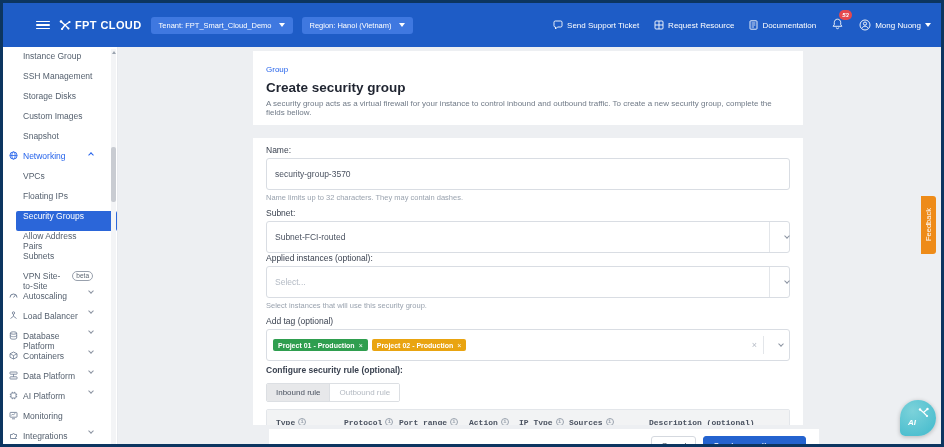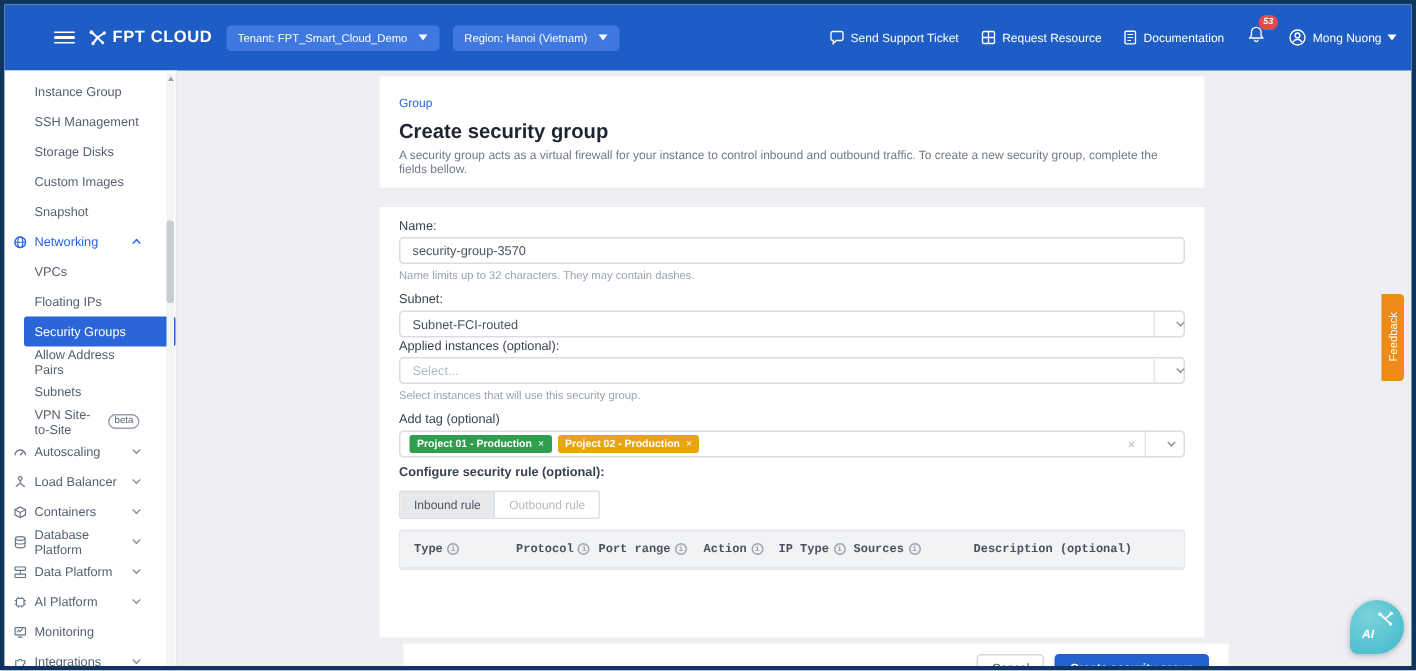--- a/index.html
+++ b/index.html
@@ -18,21 +18,21 @@
   .spacer { flex:1; }
   .hnav { display:flex; align-items:center; gap:4px; font-size:8px; color:#fff; text-decoration:none; margin-left:15px; cursor:pointer; }
   .bellwrap { position:relative; margin-left:16px; cursor:pointer; }
   .badge { position:absolute; top:-6px; left:7px; background:#e5484d; color:#fff; font-size:6px; line-height:1;
            padding:2px 3px; border-radius:6px; font-weight:700; }
   .user { display:flex; align-items:center; gap:4px; font-size:8px; margin-left:16px; cursor:pointer; }
 
   
   .body { display:flex; height:415px; }
   .side { position:relative; width:115px; background:#fff; border-right:1px solid #e8eaee; padding-top:4px; flex:none; }
-  .srow { height:20px; display:flex; align-items:center; font-size:8.5px; color:#55606e; padding-left:20px; padding-right:24px; cursor:pointer; }
+  .srow { height:20px; display:flex; align-items:flex-start; font-size:8.5px; color:#55606e; padding-left:20px; padding-right:24px; cursor:pointer; }
   .srow.sec { padding-left:6px; }
   .si { width:14px; display:flex; align-items:center; flex:none; }
   .srow.blue { color:#2563eb; }
   .srow.sel { background:#2b66d9; color:#fff; margin-left:13px; padding-left:7px; border-radius:2px; }
   .chev { width:4px; height:4px; border-right:1.2px solid #8b93a1; border-bottom:1.2px solid #8b93a1; margin-left:auto; flex:none; }
   .chev.down { transform:rotate(45deg); margin-top:-2px; }
   .chev.up { transform:rotate(-135deg); border-color:#2563eb; margin-top:2px; }
   .sbadge { margin-left:4px; border:1px solid #99a1ad; color:#5b6470; font-size:6.5px; padding:0 3px; border-radius:6px; line-height:8px; }
   .sbar { position:absolute; top:2px; bottom:2px; right:1px; width:5px; background:#f3f4f6; }
   .sb-up, .sb-dn { position:absolute; left:0.5px; width:0; height:0; border-left:2px solid transparent; border-right:2px solid transparent; }
@@ -43,21 +43,21 @@
   
   .main { flex:1; display:flex; flex-direction:column; padding:4px 0 0 135px; overflow:hidden; }
   .card { width:550px; background:#fff; }
   .headcard { padding:7px 13px 8px; }
   .back { font-size:8px; color:#2563eb; text-decoration:none; cursor:pointer; }
   .title { font-size:13.5px; font-weight:700; color:#1f2430; margin:4px 0 4px; }
   .desc { font-size:8px; color:#707a87; }
   .formcard { margin-top:13px; padding:7px 13px; flex:1; overflow:hidden; }
   .flabel { font-size:8.5px; color:#3a4250; margin-bottom:3px; }
   .flabel.bold { font-weight:700; }
-  .ctl { height:18px; border:1px solid #d9dde3; border-radius:3px; display:flex; align-items:center;
+  .ctl { height:32px; border:1px solid #d9dde3; border-radius:3px; display:flex; align-items:center;
          font-size:8.5px; color:#4a5260; background:#fff; width:100%; }
   input.ctl { padding:0 8px; font-family:inherit; outline:none; }
   .selbox { justify-content:space-between; cursor:pointer; }
   .selbox .val { padding-left:8px; }
   .val.ph { color:#b3bac4; }
   .selchev { width:20px; align-self:stretch; border-left:1px solid #e3e6ea; display:flex; align-items:center; justify-content:center; }
   .helper { font-size:7.5px; color:#9aa3af; margin:3px 0 6px; }
   .tagbox { padding:0 6px; }
   .tag { height:12px; border-radius:2px; display:flex; align-items:center; gap:4px; padding:0 5px;
          color:#fff; font-size:7px; font-weight:700; margin-right:4px; }
@@ -233,36 +233,36 @@
               <circle cx="4.5" cy="2" r="1.2" fill="none" stroke="#64748b" stroke-width="0.8"></circle>
               <path d="M4.5 3.2v2M1.5 7.5l3-2.3 3 2.3" fill="none" stroke="#64748b" stroke-width="0.8"></path>
             </svg>
           </span>
         <span>Load Balancer</span>
         <i class="chev down"></i>
       </div>
       <div class="srow sec">
         <span class="si">
             <svg width="9" height="9" viewBox="0 0 9 9">
-              <path d="M4.5 1L8 2.8v3.4L4.5 8 1 6.2V2.8z" fill="none" stroke="#64748b" stroke-width="0.8"></path>
-              <path d="M1 2.8l3.5 1.8L8 2.8M4.5 4.6V8" fill="none" stroke="#64748b" stroke-width="0.7"></path>
-            </svg>
-          </span>
-        <span>Containers</span>
-        <i class="chev down"></i>
-      </div>
-      <div class="srow sec">
-        <span class="si">
-            <svg width="9" height="9" viewBox="0 0 9 9">
               <ellipse cx="4.5" cy="2" rx="3.2" ry="1.2" fill="none" stroke="#64748b" stroke-width="0.8"></ellipse>
               <path d="M1.3 2v5c0 .7 1.4 1.2 3.2 1.2S7.7 7.7 7.7 7V2" fill="none" stroke="#64748b" stroke-width="0.8"></path>
               <path d="M1.3 4.5c0 .7 1.4 1.2 3.2 1.2s3.2-.5 3.2-1.2" fill="none" stroke="#64748b" stroke-width="0.7"></path>
             </svg>
           </span>
         <span>Database Platform</span>
+        <i class="chev down"></i>
+      </div>
+      <div class="srow sec">
+        <span class="si">
+            <svg width="9" height="9" viewBox="0 0 9 9">
+              <path d="M4.5 1L8 2.8v3.4L4.5 8 1 6.2V2.8z" fill="none" stroke="#64748b" stroke-width="0.8"></path>
+              <path d="M1 2.8l3.5 1.8L8 2.8M4.5 4.6V8" fill="none" stroke="#64748b" stroke-width="0.7"></path>
+            </svg>
+          </span>
+        <span>Containers</span>
         <i class="chev down"></i>
       </div>
       <div class="srow sec">
         <span class="si">
             <svg width="9" height="9" viewBox="0 0 9 9">
               <rect x="1" y="1" width="7" height="2.2" rx="0.5" fill="none" stroke="#64748b" stroke-width="0.8"></rect>
               <rect x="1" y="5.8" width="7" height="2.2" rx="0.5" fill="none" stroke="#64748b" stroke-width="0.8"></rect>
               <line x1="4.5" y1="3.2" x2="4.5" y2="5.8" stroke="#64748b" stroke-width="0.7"></line>
             </svg>
           </span>

